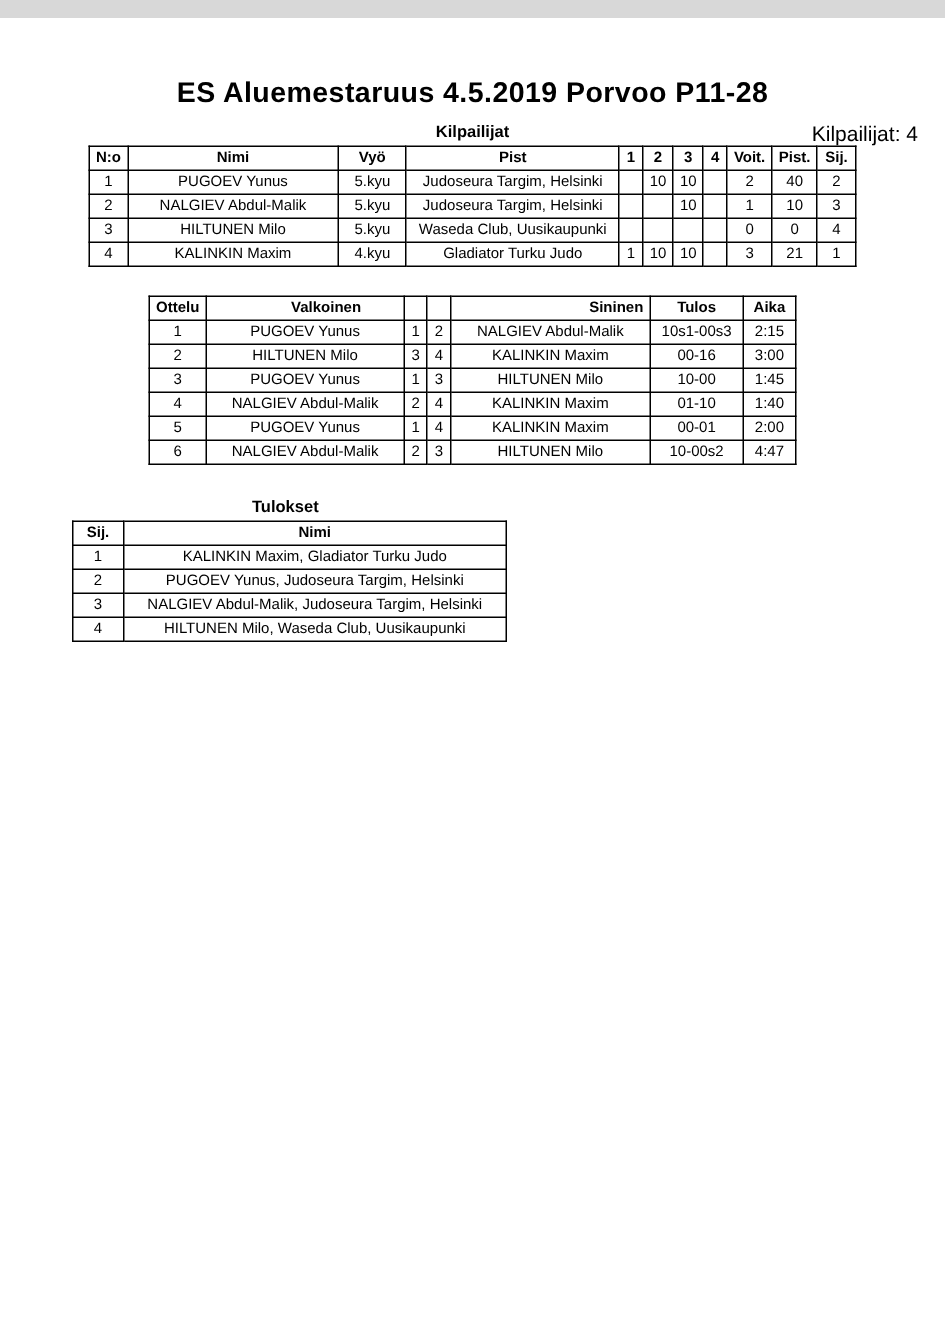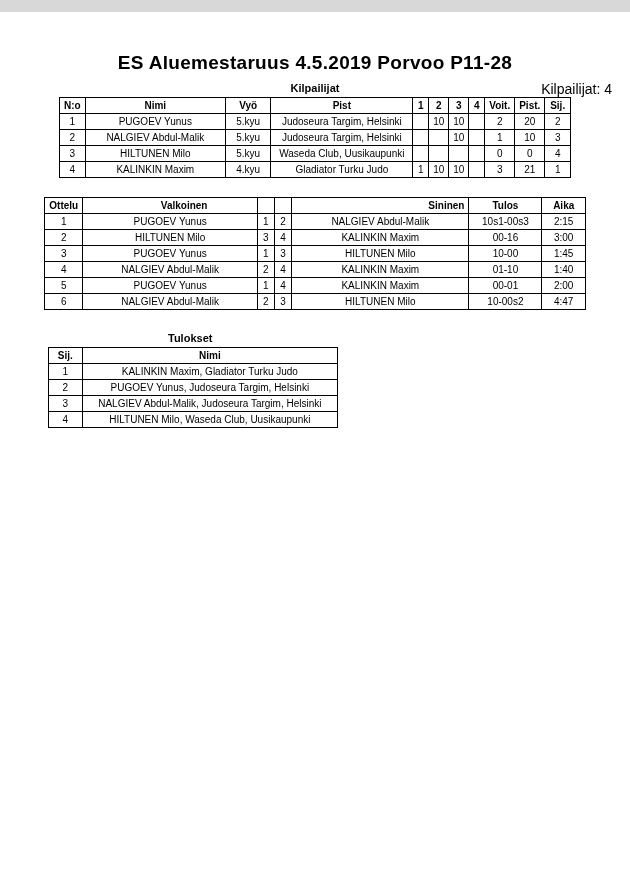--- a/index.html
+++ b/index.html
@@ -67,21 +67,21 @@
   #competitors-table .col-belt { width: 56px; }
   #competitors-table .col-club { width: 148px; }
   #competitors-table .col-rnd { width: 17px; }
   #competitors-table .col-win { width: 27px; text-align: center; }
   #competitors-table .col-pts { width: 27px; }
   #competitors-table .col-rank { width: 27px; }
 
   
   #matches-table {
     margin: 3px auto 0 auto;
-    width: 542px;
+    width: 432px;
   }
   #matches-table .col-m-no { width: 38px; }
   #matches-table .col-white { width: 172px; padding-left: 32px; }
   #matches-table .col-ws { width: 17px; }
   #matches-table .col-bs { width: 17px; }
   #matches-table .col-blue { width: 175px; text-align: right; }
   #matches-table .col-res { width: 72px; }
   #matches-table .col-time { width: 43px; }
 
   
@@ -134,21 +134,21 @@
       <tr>
         <td class="c">1</td>
         <td class="l">PUGOEV Yunus</td>
         <td class="l">5.kyu</td>
         <td class="l">Judoseura Targim, Helsinki</td>
         <td class="c"></td>
         <td class="c">10</td>
         <td class="c">10</td>
         <td class="c"></td>
         <td class="c">2</td>
-        <td class="c">20</td>
+        <td class="c">40</td>
         <td class="c">2</td>
       </tr>
       <tr>
         <td class="c">2</td>
         <td class="l">NALGIEV Abdul-Malik</td>
         <td class="l">5.kyu</td>
         <td class="l">Judoseura Targim, Helsinki</td>
         <td class="c"></td>
         <td class="c"></td>
         <td class="c">10</td>

